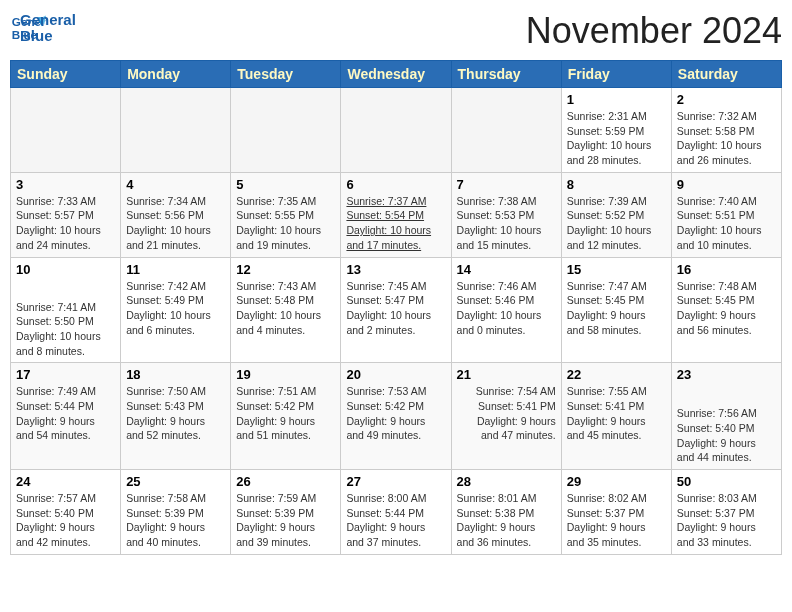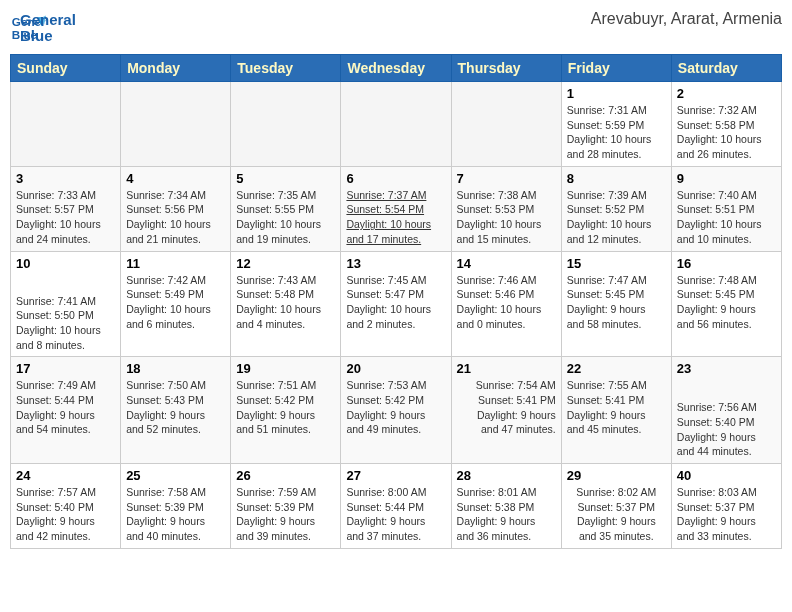--- a/index.html
+++ b/index.html
@@ -86,21 +86,21 @@
       <text x="2" y="32" font-size="13" font-weight="bold" fill="#1a5fa8">Blue</text>
       <polygon points="30,8 40,8 35,18" fill="#1a8fd1"></polygon>
       <polygon points="32,10 40,6 38,16" fill="#5bb8e8"></polygon>
     </svg>
     <div style="line-height:1.1; margin-left:-30px;">
       <div style="font-size:15px; font-weight:bold; color:#1a5fa8;">General</div>
       <div style="font-size:15px; font-weight:bold; color:#1a5fa8;">Blue</div>
     </div>
   </div>
   <div class="title-block">
-    <div class="location">Arevabuyr, Ararat, Armenia</div>
+    <div class="month-title">November 2024</div>
   </div>
 </div>
 
 <table class="calendar">
   <thead>
     <tr>
     <th>Sunday</th>
         <th>Monday</th>
         <th>Tuesday</th>
         <th>Wednesday</th>
@@ -111,21 +111,21 @@
   </thead>
   <tbody id="calendar-body">
   <tr>
         <td class="empty"></td>
         <td class="empty"></td>
         <td class="empty"></td>
         <td class="empty"></td>
         <td class="empty"></td>
         <td>
           <div class="day-number">1</div>
-          <div class="day-info" style="white-space: pre-line;">Sunrise: 7:31 AM
+          <div class="day-info" style="white-space: pre-line;">Sunrise: 2:31 AM
 Sunset: 5:59 PM
 Daylight: 10 hours and 28 minutes.</div>
         </td>
         <td>
           <div class="day-number">2</div>
           <div class="day-info" style="white-space: pre-line;">Sunrise: 7:32 AM
 Sunset: 5:58 PM
 Daylight: 10 hours and 26 minutes.</div>
         </td>
       </tr>
@@ -287,25 +287,25 @@
 Daylight: 9 hours and 37 minutes.</div>
         </td>
         <td>
           <div class="day-number">28</div>
           <div class="day-info" style="white-space: pre-line;">Sunrise: 8:01 AM
 Sunset: 5:38 PM
 Daylight: 9 hours and 36 minutes.</div>
         </td>
         <td>
           <div class="day-number">29</div>
-          <div class="day-info" style="white-space: pre-line; text-align: center;">Sunrise: 8:02 AM
+          <div class="day-info" style="white-space: pre-line;">Sunrise: 8:02 AM
 Sunset: 5:37 PM
 Daylight: 9 hours and 35 minutes.</div>
         </td>
         <td>
-          <div class="day-number">40</div>
+          <div class="day-number">50</div>
           <div class="day-info" style="white-space: pre-line;">Sunrise: 8:03 AM
 Sunset: 5:37 PM
 Daylight: 9 hours and 33 minutes.</div>
         </td>
       </tr>
     </tbody>
 </table>
 
 </body></html>

